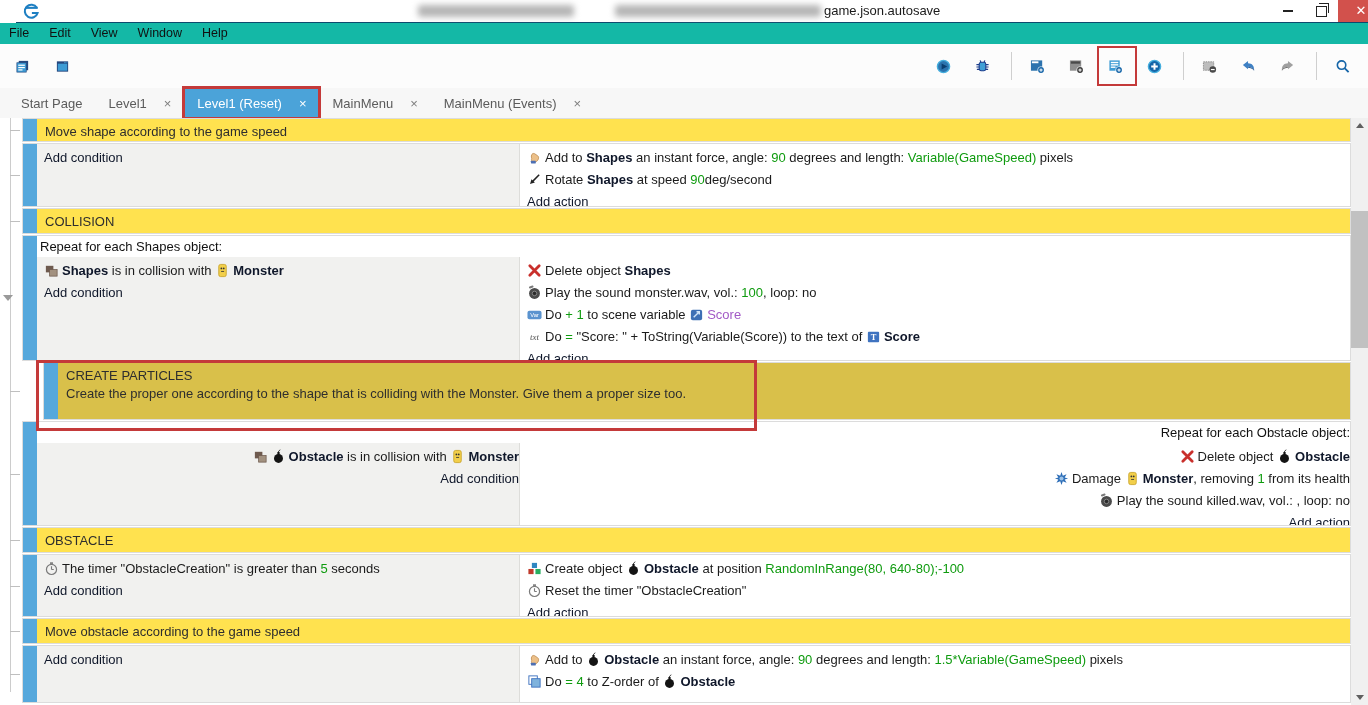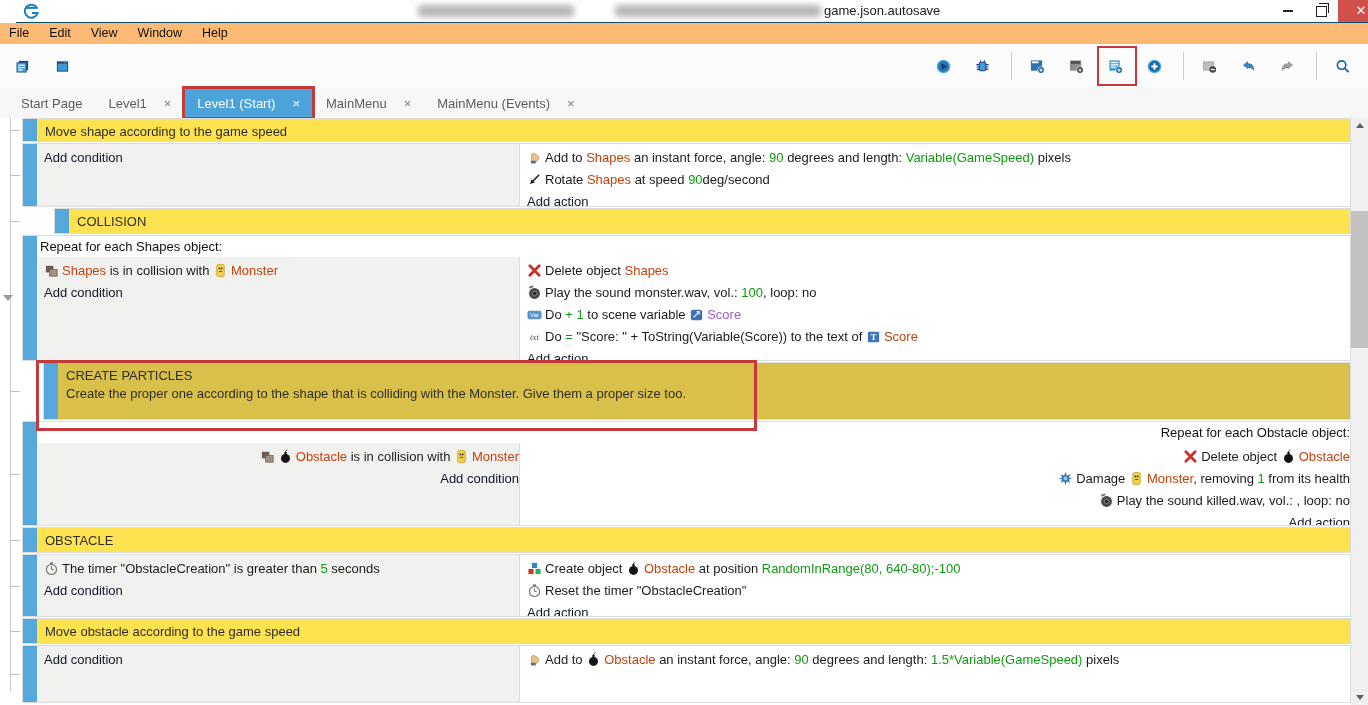--- a/index.html
+++ b/index.html
@@ -15,21 +15,21 @@
   .blur2{left:599px;width:206px;}
   .title-text{position:absolute;left:808px;top:3px;font-size:13px;color:#1a1a1a;}
   .win-btn{position:absolute;top:0;height:22px;text-align:center;color:#222;font-size:12px;line-height:20px;}
   .btn-min{left:1256px;width:32px;}
   .btn-min i{display:inline-block;width:10px;height:2px;background:#222;vertical-align:middle;}
   .btn-restore{left:1290px;width:30px;}
   .restore-glyph{display:inline-block;width:9px;height:9px;border:1px solid #222;position:relative;top:3px;background:#fff;}
   .restore-glyph:before{content:"";position:absolute;left:2px;top:-4px;width:9px;height:9px;border:1px solid #222;border-left:none;border-bottom:none;}
   .btn-close{left:1322px;width:46px;background:#d2514c;color:#fff;font-size:13px;line-height:22px;}
   
-  .menubar{position:absolute;left:0;top:23px;width:1368px;height:21px;background:#fdba74;display:flex;align-items:center;}
+  .menubar{position:absolute;left:0;top:23px;width:1368px;height:21px;background:#14b8a6;display:flex;align-items:center;}
   .menu-item{font-size:12.5px;color:#111;padding:0 10px;height:21px;line-height:21px;}
   .menu-item:first-child{padding-left:9px;}
   
   .toolbar{position:absolute;left:0;top:44px;width:1368px;height:44px;background:#fcfcfc;display:flex;align-items:center;}
   .tb-left{display:flex;align-items:center;gap:8px;padding-left:8px;}
   .tb-right{display:flex;align-items:center;gap:7px;margin-left:auto;padding-right:8px;}
   .tb-btn{width:32px;height:32px;display:flex;align-items:center;justify-content:center;}
   .tb-btn svg{width:30px;height:30px;}
   .tb-btn.hl{outline:2px solid #c43a3a;outline-offset:2px;}
   .tb-sep{width:1px;height:28px;background:#cfcfcf;margin:0 4px;}
@@ -55,21 +55,21 @@
   .comment-title{font-size:13px;color:#2e2e2e;line-height:17px;}
   .comment-text{font-size:13px;color:#2e2e2e;line-height:19px;}
   .event-body{flex:1;display:flex;flex-direction:column;overflow:hidden;}
   .repeat-header{height:21px;line-height:21px;font-size:13px;color:#111;background:#fff;padding-left:3px;flex:none;}
   .cols{flex:1;display:flex;overflow:hidden;}
   .cond{width:482px;flex:none;background:#f1f1ef;border-right:1px solid #ddddda;padding-top:3px;overflow:hidden;}
   .act{flex:1;background:#ffffff;padding-top:3px;overflow:hidden;}
   .line{height:22px;line-height:22px;font-size:13px;padding-left:7px;white-space:nowrap;overflow:hidden;}
   .line.ph{color:#0f172a;}
   .s-p{color:#1b1b1b;}
-  .s-o{color:#c2410c;font-weight:normal;}
+  .s-o{color:#0f172a;font-weight:bold;}
   .s-g{color:#0f9b0f;}
   .s-v{color:#a25ac6;}
   .ic{display:inline-block;margin-right:3px;}
   .ic svg{width:15px;height:15px;vertical-align:-3px;}
   .sel-annot{position:absolute;left:-8px;top:-3px;width:715px;height:65px;border:3px solid #c43a3a;pointer-events:none;z-index:6;}
   
   .scrollbar{position:absolute;right:0;top:0;width:17px;height:100%;background:#f0f0f0;}
   .sb-arrow{position:absolute;left:0;width:17px;height:15px;display:flex;align-items:center;justify-content:center;}
   .sb-up{top:0;} .sb-down{bottom:0;}
   .arr-up{width:0;height:0;border-left:4px solid transparent;border-right:4px solid transparent;border-bottom:5px solid #5f5f5f;}
@@ -203,21 +203,21 @@
 
 <div class="tabbar">
     <div class="tab">
       <span>Start Page</span>
     </div>
     <div class="tab">
       <span>Level1</span>
       <span class="close">×</span>
     </div>
     <div class="tab active hl">
-      <span>Level1 (Start)</span>
+      <span>Level1 (Reset)</span>
       <span class="close">×</span>
     </div>
     <div class="tab">
       <span>MainMenu</span>
       <span class="close">×</span>
     </div>
     <div class="tab">
       <span>MainMenu (Events)</span>
       <span class="close">×</span>
     </div>
@@ -258,21 +258,21 @@
                   </svg></span><span class="s-p">Add to </span><span class="s-o">Shapes</span><span class="s-p"> an instant force, angle: </span><span class="s-g">90</span><span class="s-p"> degrees and length: </span><span class="s-g">Variable(GameSpeed)</span><span class="s-p"> pixels</span></div>
               <div class="line"><span class="ic"><svg viewBox="0 0 16 16">
                     <path d="M13 3 L6 10" stroke="#222" stroke-width="1.6"></path>
                     <path d="M3.2 12.8 L8.4 11.2 L4.8 7.6 Z" fill="#222"></path>
                   </svg></span><span class="s-p">Rotate </span><span class="s-o">Shapes</span><span class="s-p"> at speed </span><span class="s-g">90</span><span class="s-p">deg/second</span></div>
               <div class="line ph">Add action</div>
             </div>
           </div>
         </div>
       </div>
-      <div class="row comment" style="height: 26px; margin-left: 32px;">
+      <div class="row comment" style="height: 26px;">
         <div class="bar"></div>
         <div class="comment-body">
           <div class="comment-title">COLLISION</div>
         </div>
       </div>
       <div class="row repeat" style="height: 126px;">
         <div class="bar"></div>
         <div class="event-body">
           <div class="repeat-header">Repeat for each Shapes object:</div>
           <div class="cols">
@@ -424,20 +424,28 @@
             </div>
             <div class="act">
               <div class="line"><span class="ic"><svg viewBox="0 0 16 16">
                     <path d="M5 9 C3.8 5,6 2.8,8.2 4 L11.2 6 C13.4 7.2,12.4 11.6,9.2 12.6 C6 13.6,4 12,5 9 Z" fill="#ecc089" stroke="#b9854a" stroke-width="0.8"></path>
                     <rect x="4.2" y="11.4" width="5.2" height="3" rx="0.5" fill="#4d6fb3"></rect>
                   </svg></span><span class="s-p">Add to </span><span class="ic"><svg viewBox="0 0 16 16">
                     <circle cx="8" cy="10" r="4.8" fill="#141414"></circle>
                     <rect x="6.8" y="3.2" width="2.4" height="3" fill="#141414"></rect>
                     <path d="M8 3 C8 1.4,9.6 1.8,9.8 0.8" stroke="#141414" stroke-width="1" fill="none"></path>
                   </svg></span><span class="s-o">Obstacle</span><span class="s-p"> an instant force, angle: </span><span class="s-g">90</span><span class="s-p"> degrees and length: </span><span class="s-g">1.5*Variable(GameSpeed)</span><span class="s-p"> pixels</span></div>
+              <div class="line"><span class="ic"><svg viewBox="0 0 16 16">
+                    <rect x="2" y="2" width="9" height="9" fill="#fff" stroke="#3f73c0"></rect>
+                    <rect x="5" y="5" width="9" height="9" fill="#7fb3dd" stroke="#3f73c0"></rect>
+                  </svg></span><span class="s-p">Do </span><span class="s-g">= 4</span><span class="s-p"> to Z-order of </span><span class="ic"><svg viewBox="0 0 16 16">
+                    <circle cx="8" cy="10" r="4.8" fill="#141414"></circle>
+                    <rect x="6.8" y="3.2" width="2.4" height="3" fill="#141414"></rect>
+                    <path d="M8 3 C8 1.4,9.6 1.8,9.8 0.8" stroke="#141414" stroke-width="1" fill="none"></path>
+                  </svg></span><span class="s-o">Obstacle</span></div>
             </div>
           </div>
         </div>
       </div>
     </div>
   <div class="scrollbar">
     <div class="sb-arrow sb-up">
         <div class="arr-up"></div>
       </div>
     <div class="sb-thumb"></div>

